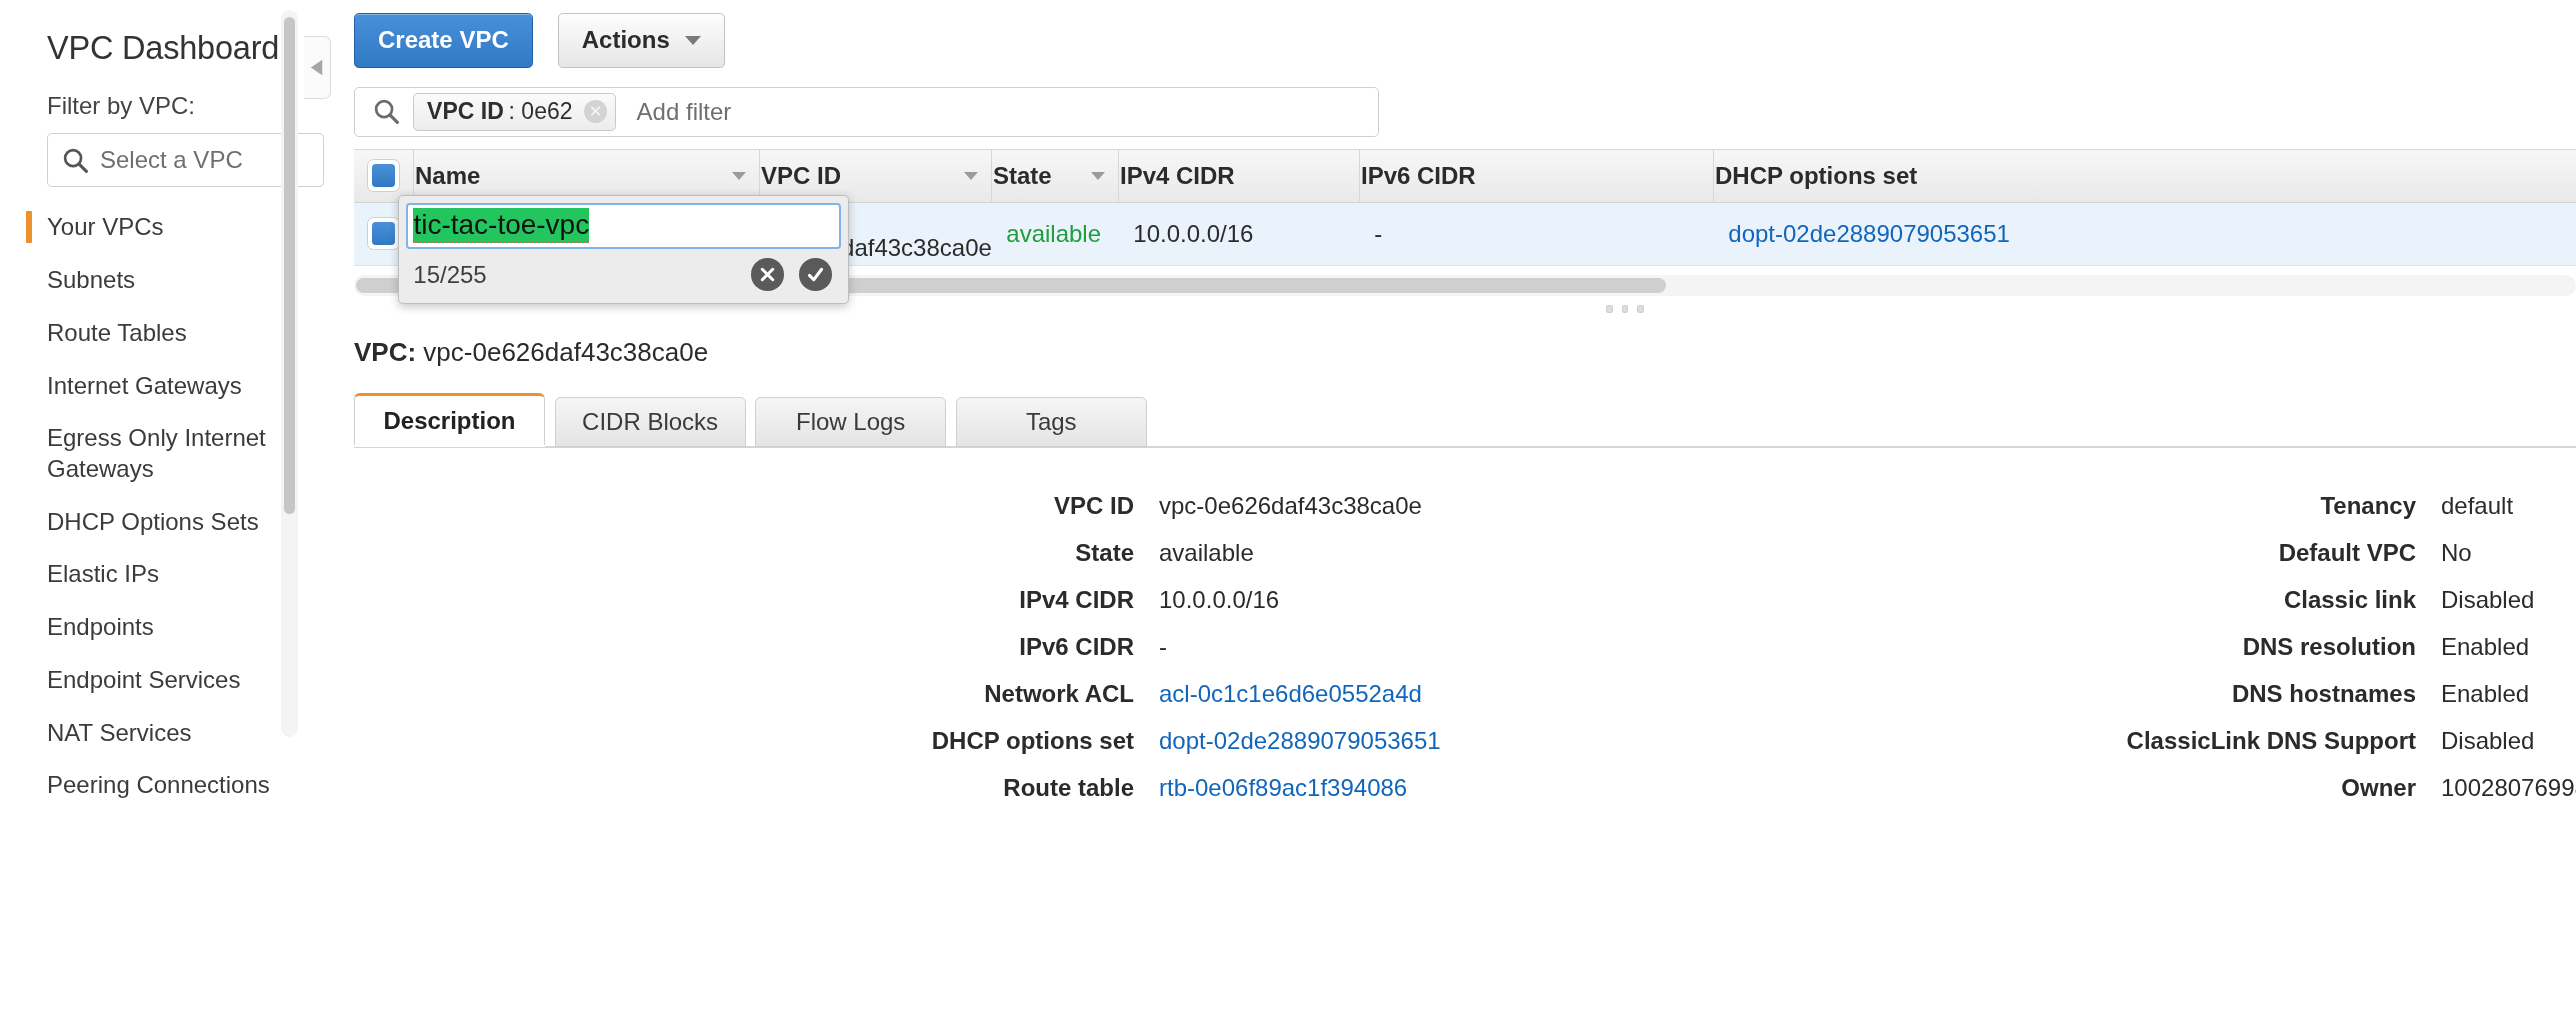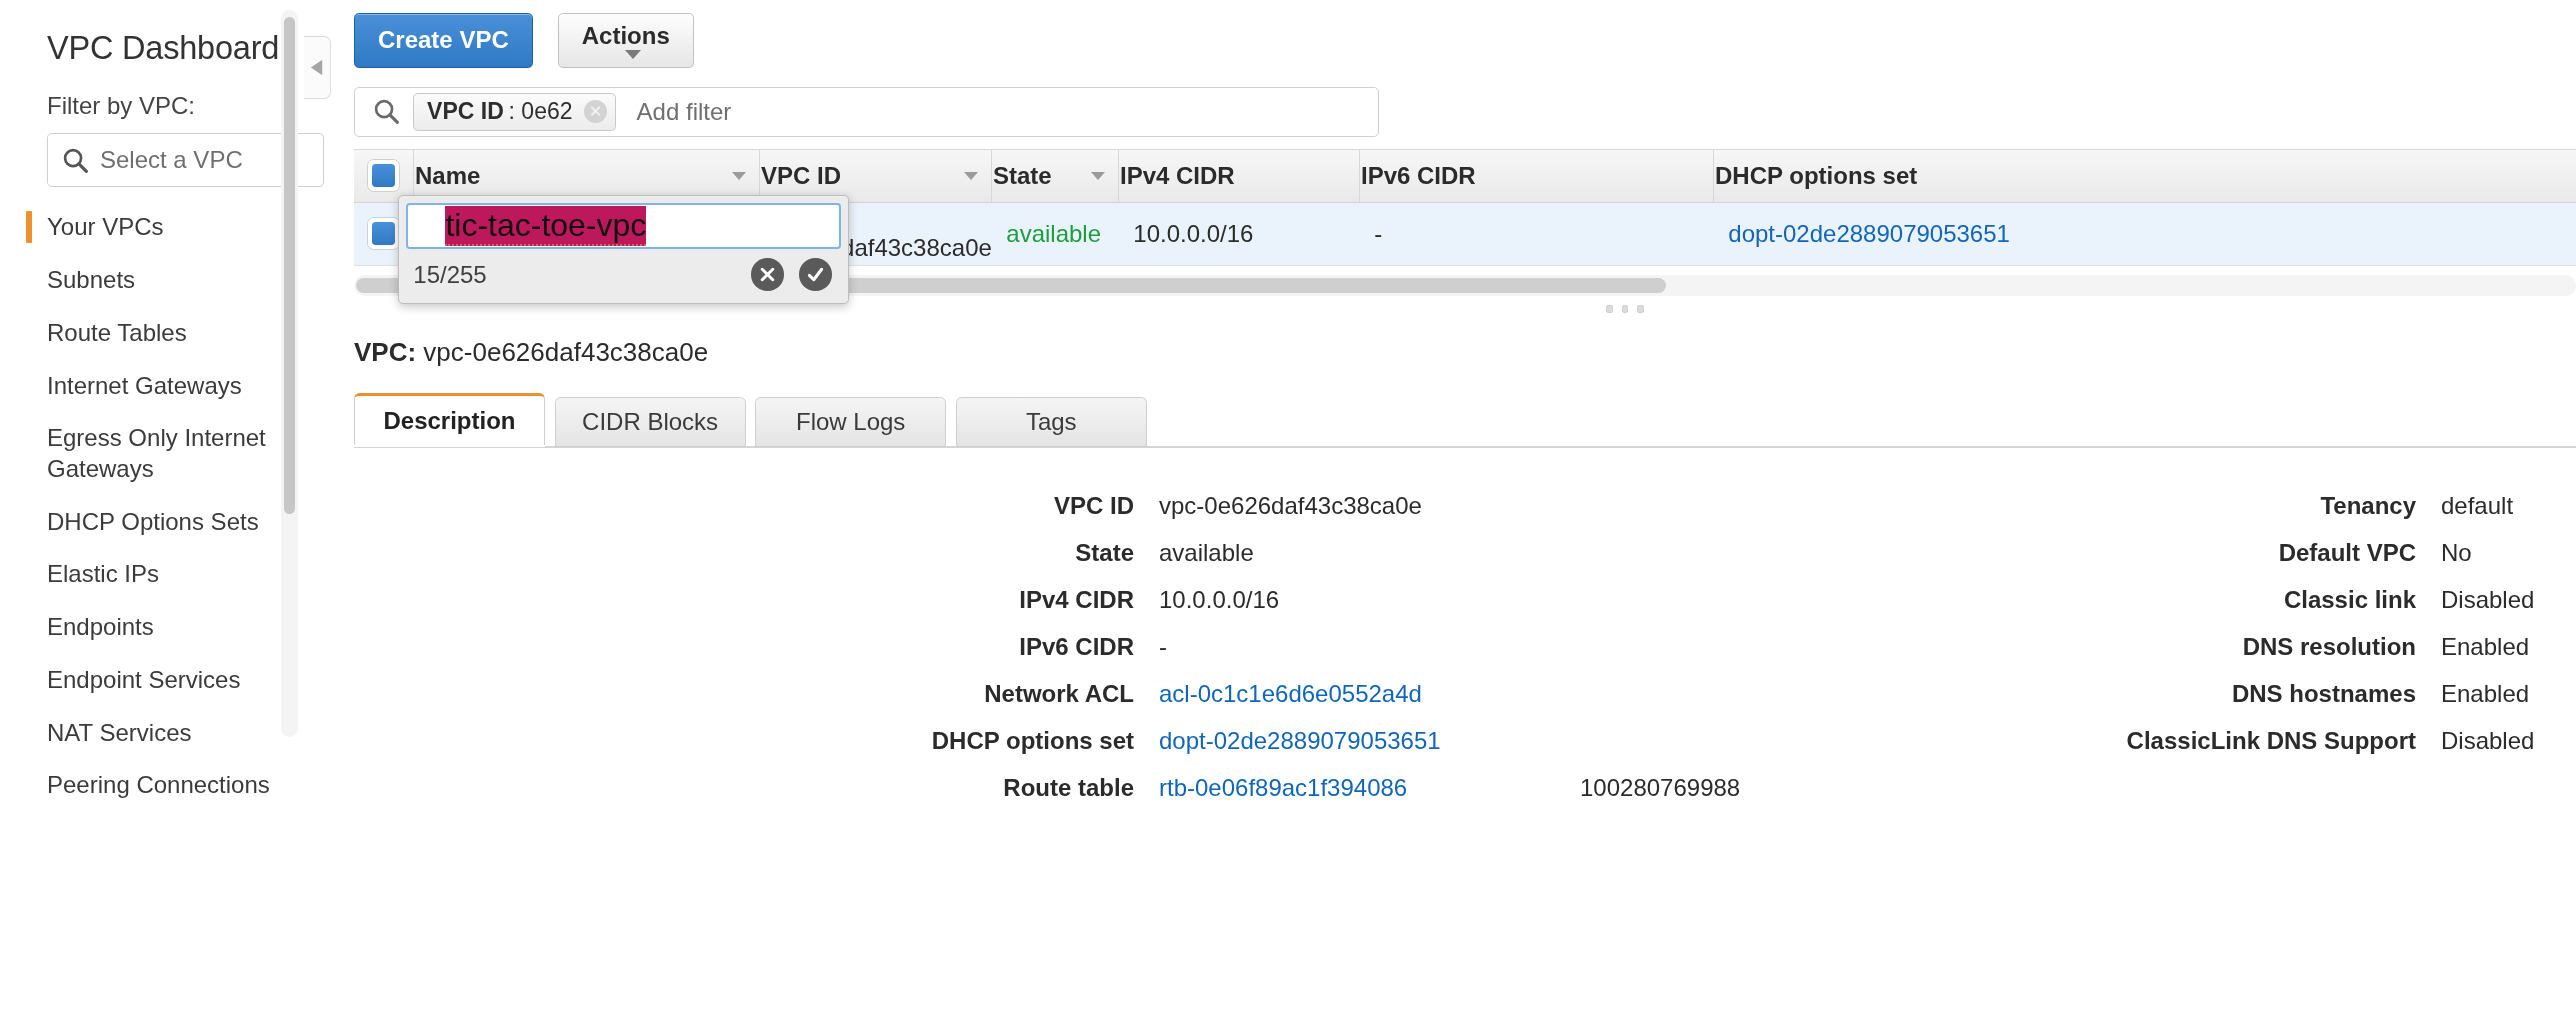--- a/index.html
+++ b/index.html
@@ -88,21 +88,21 @@
     cursor: pointer; padding: 0 23px; white-space: nowrap;
   }
   .btn-primary {
     background: linear-gradient(to bottom, #4a90d9 0%, #2f79c4 100%);
     border: 1px solid #1f5fa3; color: #ffffff;
     box-shadow: inset 0 1px 0 rgba(255,255,255,.35);
   }
   .btn-default {
     background: linear-gradient(to bottom, #fdfdfd 0%, #e6e6e6 100%);
     border: 1px solid #c2c2c2; color: #2b2b2b;
-    margin-left: 25px; box-shadow: inset 0 1px 0 #ffffff; flex-direction: column;
+    margin-left: 25px; box-shadow: inset 0 1px 0 #ffffff;
   }
   .caret-dn {
     width: 0; height: 0; margin-left: 15.3px;
     border-left: 8.6px solid transparent; border-right: 8.6px solid transparent;
     border-top: 9.6px solid #7a7a7a;
   }
 
   
   .filter-row {
     display: flex; align-items: center; padding: 0 0 0 17px;
@@ -189,24 +189,23 @@
     position: absolute; left: 44px; top: -7.6px; width: 451px;
     background: #ececec; border: 1px solid #bdbdbd;
     border-radius: 4.8px; box-shadow: 0 2.9px 9.6px rgba(0,0,0,.22);
     z-index: 20; padding: 6.7px;
   }
   .editor .inputwrap {
     border: 2.9px solid #7eb4ea; border-radius: 3.8px; background: #fff;
     height: 46px; display: flex; align-items: center; padding: 0 5.7px;
   }
   .editor .selected-text {
-    font-size: 32px; color: #111111; background: #be185d;
+    font-size: 28px; color: #111111; background: #22c55e;
     padding: 1px 0 0 0; border-bottom: 2.9px dotted #e06060;
     white-space: nowrap;
-    margin-left: 32px;
   }
   .editor .editrow {
     display: flex; align-items: center; justify-content: space-between;
     padding: 9.6px 9.6px 5.7px 7.6px;
   }
   .editor .count { font-size: 24px; color: #404040; }
   .editor .actions { display: flex; gap: 15.3px; }
   .rbtn {
     width: 32.5px; height: 32.5px; border-radius: 50%; background: #5a5a5a;
     display: flex; align-items: center; justify-content: center;
@@ -521,20 +520,21 @@
         </div>
         <div class="drow">
           <div class="dlabel">DNS hostnames</div>
           <div class="dval">Enabled</div>
         </div>
         <div class="drow">
           <div class="dlabel">ClassicLink DNS Support</div>
           <div class="dval">Disabled</div>
         </div>
         <div class="drow">
+          <div class="dlabel">Owner</div>
           <div class="dval">100280769988</div>
         </div>
       </div>
     </div>
 
   </main>
 </div>
 
 
 </body></html>

